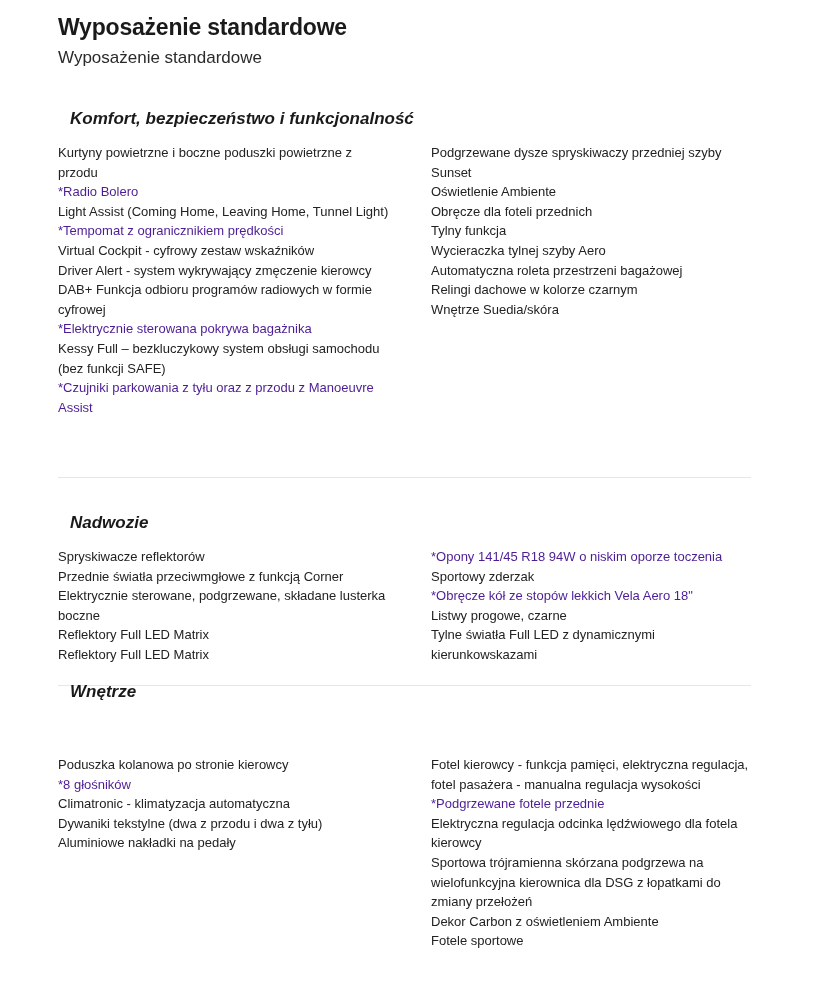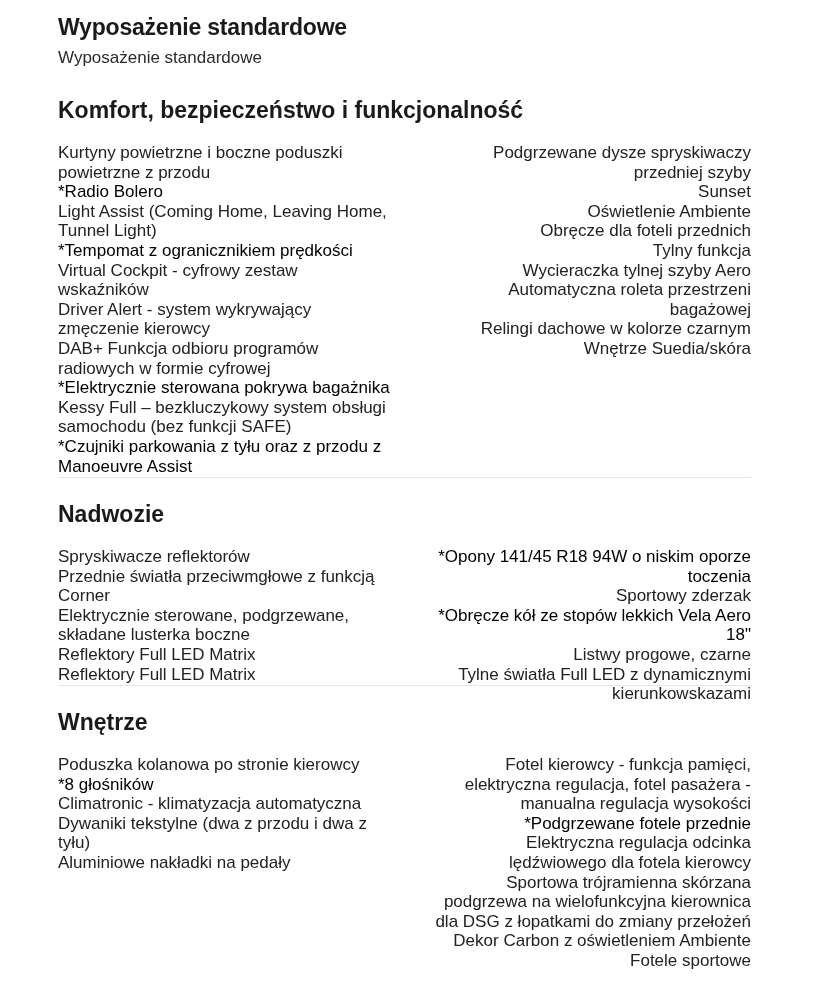--- a/index.html
+++ b/index.html
@@ -39,67 +39,68 @@
       top: 48px;
       left: 0;
       white-space: nowrap;
     }
     .section {
       position: absolute;
       left: 0;
       width: 693px;
     }
     .section-title {
-      font-size: 23px;
+      font-size: 17px;
       font-weight: bold;
-      margin: 0;
+      margin: 12px;
       position: absolute;
       left: 0;
       white-space: nowrap;
+      font-style: italic;
     }
     .cols {
       position: absolute;
       left: 0;
       width: 693px;
       display: flex;
     }
     .col {
       list-style: none;
       margin: 0;
       padding: 0;
     }
     .col-left { width: 373px; }
     .col-right { width: 320px; }
     .col li {
-      font-size: 17px;
+      font-size: 13px;
       line-height: 19.6px;
       color: #222222;
       padding-right: 40px;
     }
-    .col-right li { padding-right: 0; text-align: right; }
+    .col-right li { padding-right: 0; }
     .col li.optional {
-      color: #000000;
+      color: #4c1d95;
     }
     .divider {
       position: absolute;
       left: 0;
       width: 693px;
       height: 1px;
       background: #e6e6e6;
       border: 0;
       margin: 0;
     }
     #sec-0 { top: 0; }
     #sec-0 .section-title { top: 97px; }
     #sec-0 .cols { top: 143px; }
     #div-0 { top: 477px; }
     #sec-1 .section-title { top: 501px; }
     #sec-1 .cols { top: 547px; }
     #div-1 { top: 685px; }
-    #sec-2 .section-title { top: 709px; text-align: center; }
+    #sec-2 .section-title { top: 670px; text-align: center; }
     #sec-2 .cols { top: 755px; }
   </style>
 </head>
 <body>
 
 <div class="page">
   <h1 class="page-title">Wyposażenie standardowe</h1>
   <div class="page-subtitle">Wyposażenie standardowe</div>
 
   <section class="section" id="sec-0">

